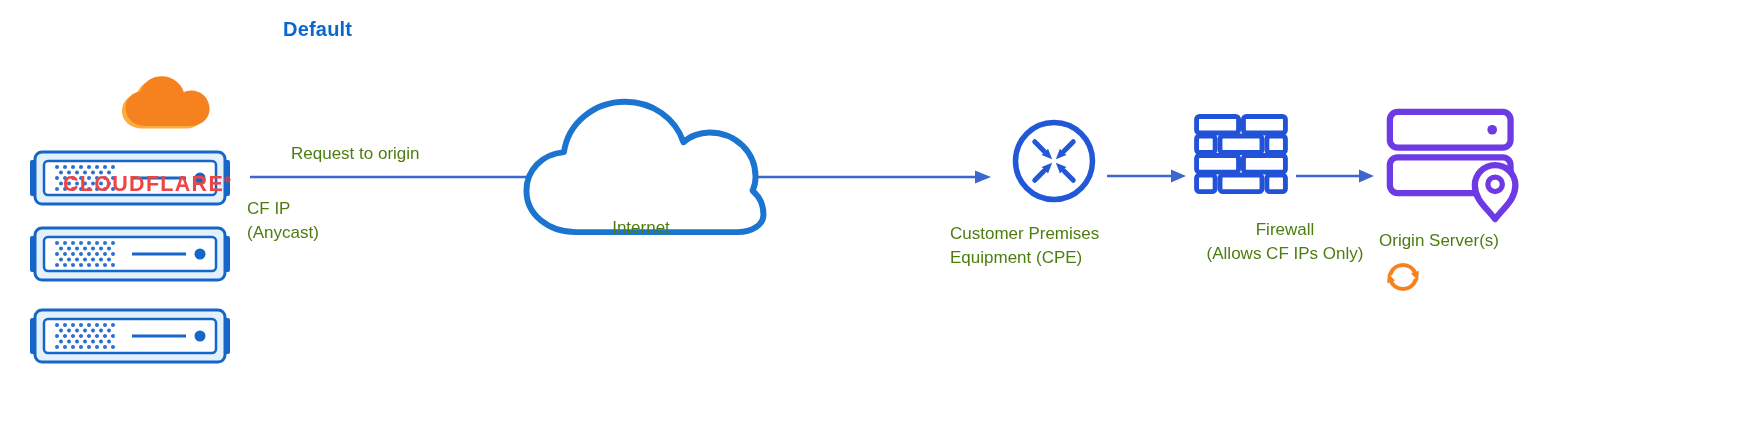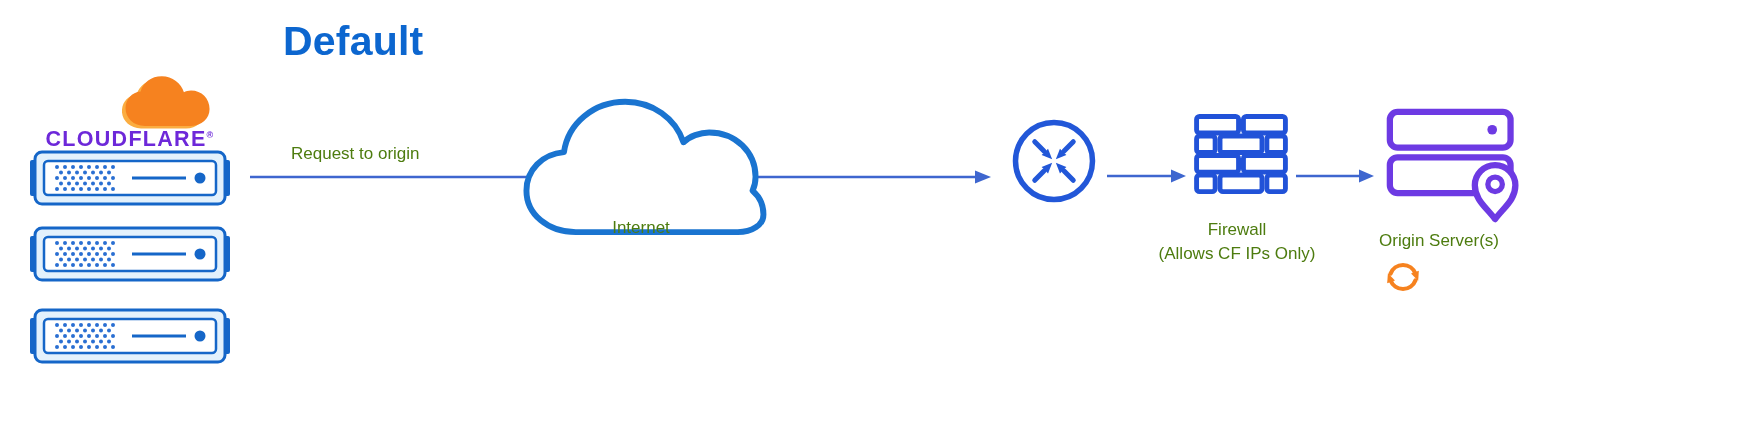--- a/index.html
+++ b/index.html
@@ -2,22 +2,22 @@
 <html><head>
 <meta charset="utf-8">
 <style>
   * { margin:0; padding:0; box-sizing:border-box; }
   html,body { background:#ffffff; }
   body { font-family:"Liberation Sans", sans-serif; }
   .canvas { position:relative; width:1758px; height:436px; background:#ffffff; overflow:hidden; }
   .abs { position:absolute; }
   .label { color:#4d7c0f; font-size:17px; line-height:1.42; white-space:pre-line; z-index:3; }
   .label.center { text-align:center; }
-  .title { color:#0c66cf; font-size:41px; font-weight:700; z-index:3; letter-spacing:0.2px; }
-  .wordmark { font-weight:800; color:#6d28d9; font-size:21.5px; letter-spacing:1.3px; text-align:center; z-index:3; }
+  .title { color:#0c66cf; font-size:20px; font-weight:700; z-index:3; letter-spacing:0.2px; }
+  .wordmark { font-weight:800; color:#ef4444; font-size:21.5px; letter-spacing:1.3px; text-align:right; z-index:3;margin-top:45px; }
   .reg { font-size:9px; vertical-align:super; font-weight:700; }
   .icon { z-index:2; }
   svg { display:block; }
 </style>
 </head>
 <body>
 
 <div class="canvas">
 
   <svg width="0" height="0" style="position:absolute" aria-hidden="true">
@@ -71,20 +71,22 @@
         <use href="#server-shape"></use>
       </svg>
   </div>
   <div class="abs icon" style="left:30px;top:308px;">
     <svg width="200" height="56">
         <use href="#server-shape"></use>
       </svg>
   </div>
 
   <div class="abs label" style="left:291px;top:142px;">Request to origin</div>
+  <div class="abs label" style="left:247px;top:197px;">CF IP
+(Anycast)</div>
 
   <svg class="abs icon" style="left:505px;top:86px;" width="272" height="158" viewBox="0 0 272 160">
     <path fill="#ffffff" stroke="#1a74d0" stroke-width="6" stroke-linejoin="round" d="M 70 148
          C 42 148, 20 130, 20 106
          C 20 85, 36 69, 58 67
          C 62 38, 88 16, 120 16
          C 148 16, 171 33, 179 57
          C 185 51, 196 47, 205 47
          C 232 47, 252 67, 252 92
          C 252 97, 251 102, 249 106
@@ -102,36 +104,38 @@
       <line x1="27" y1="69" x2="37" y2="59"></line>
       <line x1="69" y1="69" x2="59" y2="59"></line>
     </g>
     <g fill="#2257d8">
       <polygon points="46,46 41.5,34.5 34.5,41.5"></polygon>
       <polygon points="50,46 54.5,34.5 61.5,41.5"></polygon>
       <polygon points="46,50 41.5,61.5 34.5,54.5"></polygon>
       <polygon points="50,50 54.5,61.5 61.5,54.5"></polygon>
     </g>
   </svg>
+  <div class="abs label" style="left:950px;top:222px;">Customer Premises
+Equipment (CPE)</div>
 
   <svg class="abs icon" style="left:1194px;top:114px;" width="94" height="82" viewBox="0 0 96 84">
     <g fill="#ffffff" stroke="#2152d8" stroke-width="5" stroke-linejoin="round">
       <rect x="2.5" y="2.5" width="43" height="17" rx="3"></rect>
       <rect x="50.5" y="2.5" width="43" height="17" rx="3"></rect>
       <rect x="2.5" y="22.5" width="19" height="17" rx="3"></rect>
       <rect x="26.5" y="22.5" width="43" height="17" rx="3"></rect>
       <rect x="74.5" y="22.5" width="19" height="17" rx="3"></rect>
       <rect x="2.5" y="42.5" width="43" height="17" rx="3"></rect>
       <rect x="50.5" y="42.5" width="43" height="17" rx="3"></rect>
       <rect x="2.5" y="62.5" width="19" height="17" rx="3"></rect>
       <rect x="26.5" y="62.5" width="43" height="17" rx="3"></rect>
       <rect x="74.5" y="62.5" width="19" height="17" rx="3"></rect>
     </g>
   </svg>
-  <div class="abs label center" style="left:1132px;top:218px;width:210px;">Firewall
+  <div class="abs label center" style="left:1180px;top:218px;width:210px;">Firewall
 (Allows CF IPs Only)</div>
 
   <svg class="abs icon" style="left:1386px;top:107px;" width="140" height="117" viewBox="0 0 145 121">
     <g fill="#ffffff" stroke="#6d3ae3" stroke-width="6.5" stroke-linejoin="round">
       <rect x="4" y="5" width="125" height="37" rx="8"></rect>
       <rect x="4" y="52" width="125" height="37" rx="8"></rect>
     </g>
     <circle cx="110" cy="23.5" r="5" fill="#6d3ae3"></circle>
     <g>
       <path d="M113,116 C 104,104 92,96 92,81 A21,21 0 1 1 134,81 C134,96 122,104 113,116 Z" fill="#ffffff" stroke="#6d3ae3" stroke-width="6.5" stroke-linejoin="round"></path>

